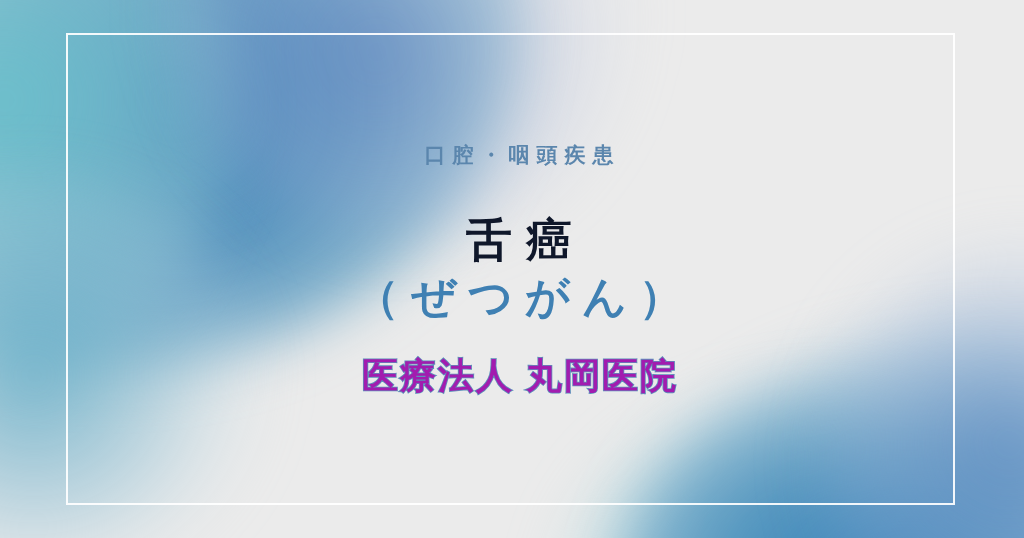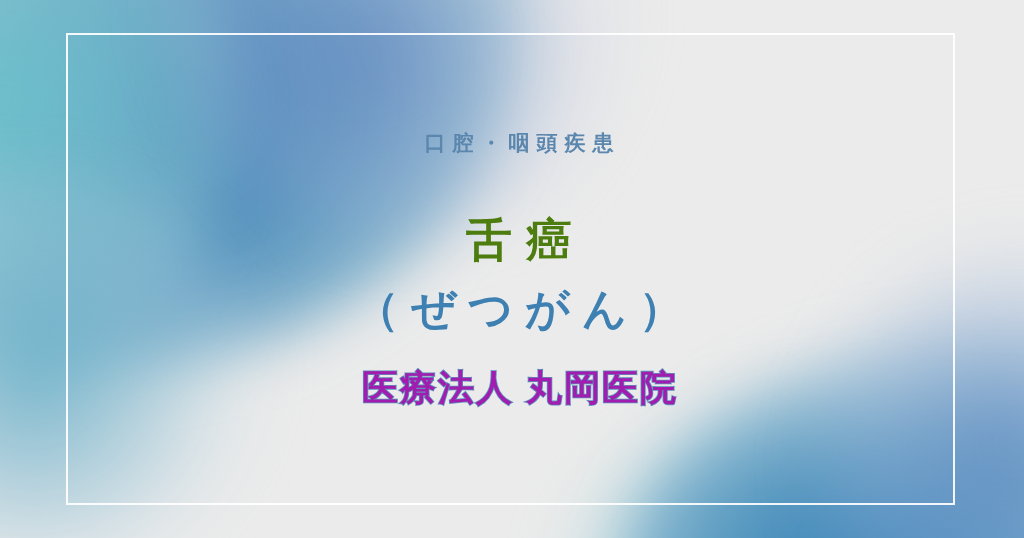--- a/index.html
+++ b/index.html
@@ -156,23 +156,23 @@
     color: #5b86ad;
     margin: 0 0 46px 0;
     line-height: 1;
   }
 
   .title-main {
     font-size: 46px;
     font-weight: 700;
     letter-spacing: 14px;
     text-indent: 14px;
-    color: #4d7c0f;
+    color: #0f172a;
     line-height: 1.12;
-    margin: 16px;
+    margin: 4px;
   }
 
   .title-kana {
     font-size: 44px;
     font-weight: 700;
     letter-spacing: 12px;
     text-indent: 12px;
     color: #3f80b3;
     line-height: 1.22;
     margin: 0 0 34px 0;

